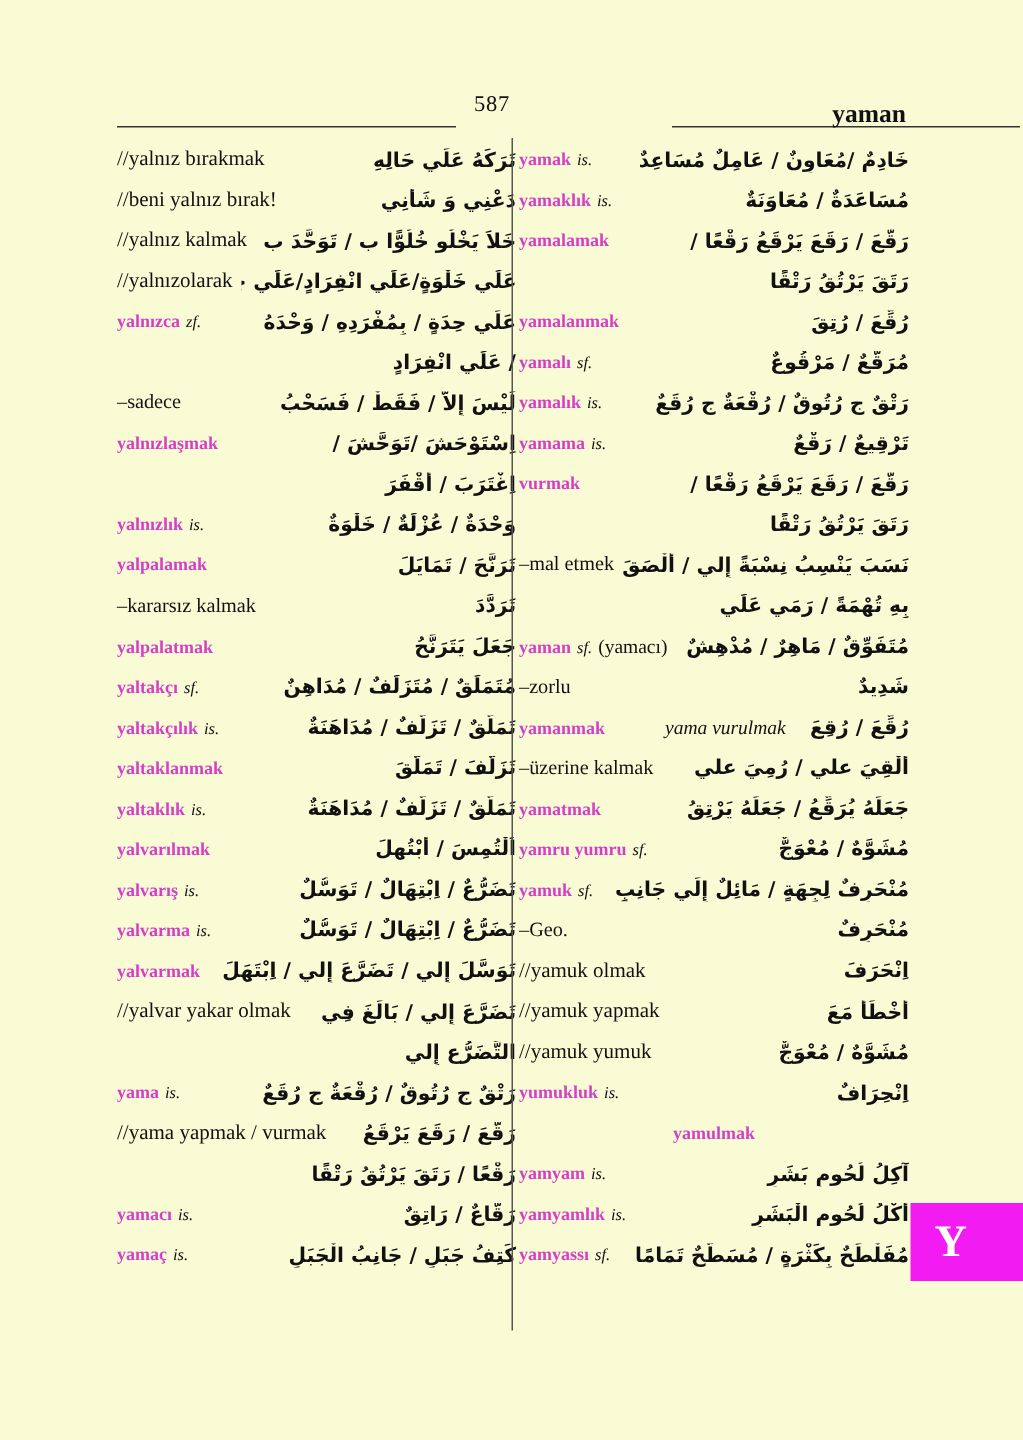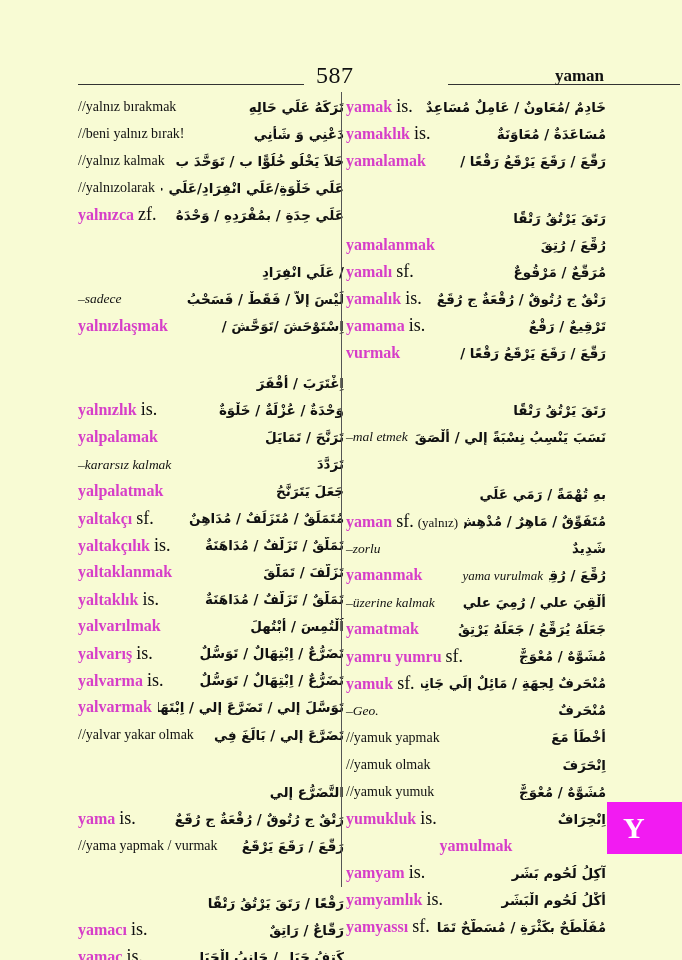--- a/index.html
+++ b/index.html
@@ -14,21 +14,21 @@
     .header {
       position: absolute; left: 78px; top: 62px; width: 524px; height: 26px;
     }
     .header .rule-left {
       position: absolute; left: 0; top: 22px; width: 226px; height: 0; border-top: 1px solid #333;
     }
     .header .rule-right {
       position: absolute; left: 370px; top: 22px; width: 232px; height: 0; border-top: 1px solid #333;
     }
     .header .page-num {
-      position: absolute; left: 238px; top: 0px; font-size: 24px; letter-spacing: 0.5px;
+      position: absolute; left: 238px; top: 0px; font-size: 15px; letter-spacing: 0.5px;
     }
     .header .guide-word {
       position: absolute; right: -2px; top: 4px; font-size: 17px; font-weight: bold;
     }
     .col {
       position: absolute; top: 93px; width: 266px;
     }
     .col.left { left: 78px; }
     .col.right { left: 346px; width: 260px; }
     .divider {
@@ -36,36 +36,36 @@
     }
     .row {
       height: 27.05px;
       display: flex; align-items: center; justify-content: center;
       white-space: nowrap;
     }
     .tr {
       font-size: 14.5px; flex: 0 0 auto;
     }
     .tr .hw {
-      color: #d63ec8; font-weight: bold; font-size: 16px;
+      color: #d63ec8; font-weight: bold; font-size: 12px;
     }
     .tr .pos {
-      font-size: 18px; margin-left: 4px;
+      font-style: italic; font-size: 11px; margin-left: 4px;
     }
     .tr .phrase { font-size: 14px; }
-    .tr .sub { font-style: italic; font-size: 13.5px; }
+    .tr .sub { font-size: 13.5px; }
     .tr .note { font-size: 13px; margin-left: 4px; }
     .tr .note.it { font-style: italic; margin-left: 40px; }
     .ar {
       direction: rtl; text-align: right;
       font-family: "DejaVu Sans", sans-serif;
       font-size: 13.5px; font-weight: bold;
       flex: 1 1 auto; overflow: hidden; margin-left: 6px;
     }
-    .row.cont { justify-content: center; margin-top: 30px; }
+    .row.cont { justify-content: center; }
     .row.cont .ar { flex: 1 1 auto; }
     .tab-y {
       position: absolute; left: 607px; top: 802px; width: 75px; height: 52px;
       background: #f21bf2; color: #fff;
       display: flex; align-items: center; justify-content: flex-start;
       padding-left: 16px; box-sizing: border-box;
       font-size: 30px; font-weight: bold;
       font-family: "Liberation Serif", serif;
     }
     .watermark {
@@ -239,21 +239,21 @@
       <span class="ar">رَتَقَ يَرْتُقُ رَتْقًا</span>
     </div>
     <div class="row">
       <span class="tr"><span class="sub">–mal etmek</span></span>
       <span class="ar">نَسَبَ يَنْسِبُ نِسْبَةً إِلي / أَلْصَقَ</span>
     </div>
     <div class="row cont">
       <span class="ar">بِهِ تُهْمَةً / رَمَي عَلَي</span>
     </div>
     <div class="row">
-      <span class="tr"><span class="hw">yaman</span><span class="pos">sf.</span><span class="note">(yalnız)</span></span>
+      <span class="tr"><span class="hw">yaman</span><span class="pos">sf.</span><span class="note">(yamacı)</span></span>
       <span class="ar">مُتَفَوِّقٌ / مَاهِرٌ / مُدْهِشٌ</span>
     </div>
     <div class="row">
       <span class="tr"><span class="sub">–zorlu</span></span>
       <span class="ar">شَدِيدٌ</span>
     </div>
     <div class="row">
       <span class="tr"><span class="hw">yamanmak</span><span class="note it">yama vurulmak</span></span>
       <span class="ar">رُقِّعَ / رُقِعَ</span>
     </div>
@@ -271,28 +271,28 @@
     </div>
     <div class="row">
       <span class="tr"><span class="hw">yamuk</span><span class="pos">sf.</span></span>
       <span class="ar">مُنْحَرِفٌ لِجِهَةٍ / مَائِلٌ إِلَي جَانِبٍ</span>
     </div>
     <div class="row">
       <span class="tr"><span class="sub">–Geo.</span></span>
       <span class="ar">مُنْحَرِفٌ</span>
     </div>
     <div class="row">
+      <span class="tr"><span class="phrase">//yamuk  olmak</span></span>
+      <span class="ar">اِنْحَرَفَ</span>
+    </div>
+    <div class="row">
       <span class="tr"><span class="phrase">//yamuk  yapmak</span></span>
       <span class="ar">أَخْطَأَ مَعَ</span>
     </div>
     <div class="row">
-      <span class="tr"><span class="phrase">//yamuk  olmak</span></span>
-      <span class="ar">اِنْحَرَفَ</span>
-    </div>
-    <div class="row">
       <span class="tr"><span class="phrase">//yamuk yumuk</span></span>
       <span class="ar">مُشَوَّهٌ / مُعْوَجٌّ</span>
     </div>
     <div class="row">
       <span class="tr"><span class="hw">yumukluk</span><span class="pos">is.</span></span>
       <span class="ar">اِنْحِرَافٌ</span>
     </div>
     <div class="row">
       <span class="tr"><span class="hw">yamulmak</span></span>
     </div>

